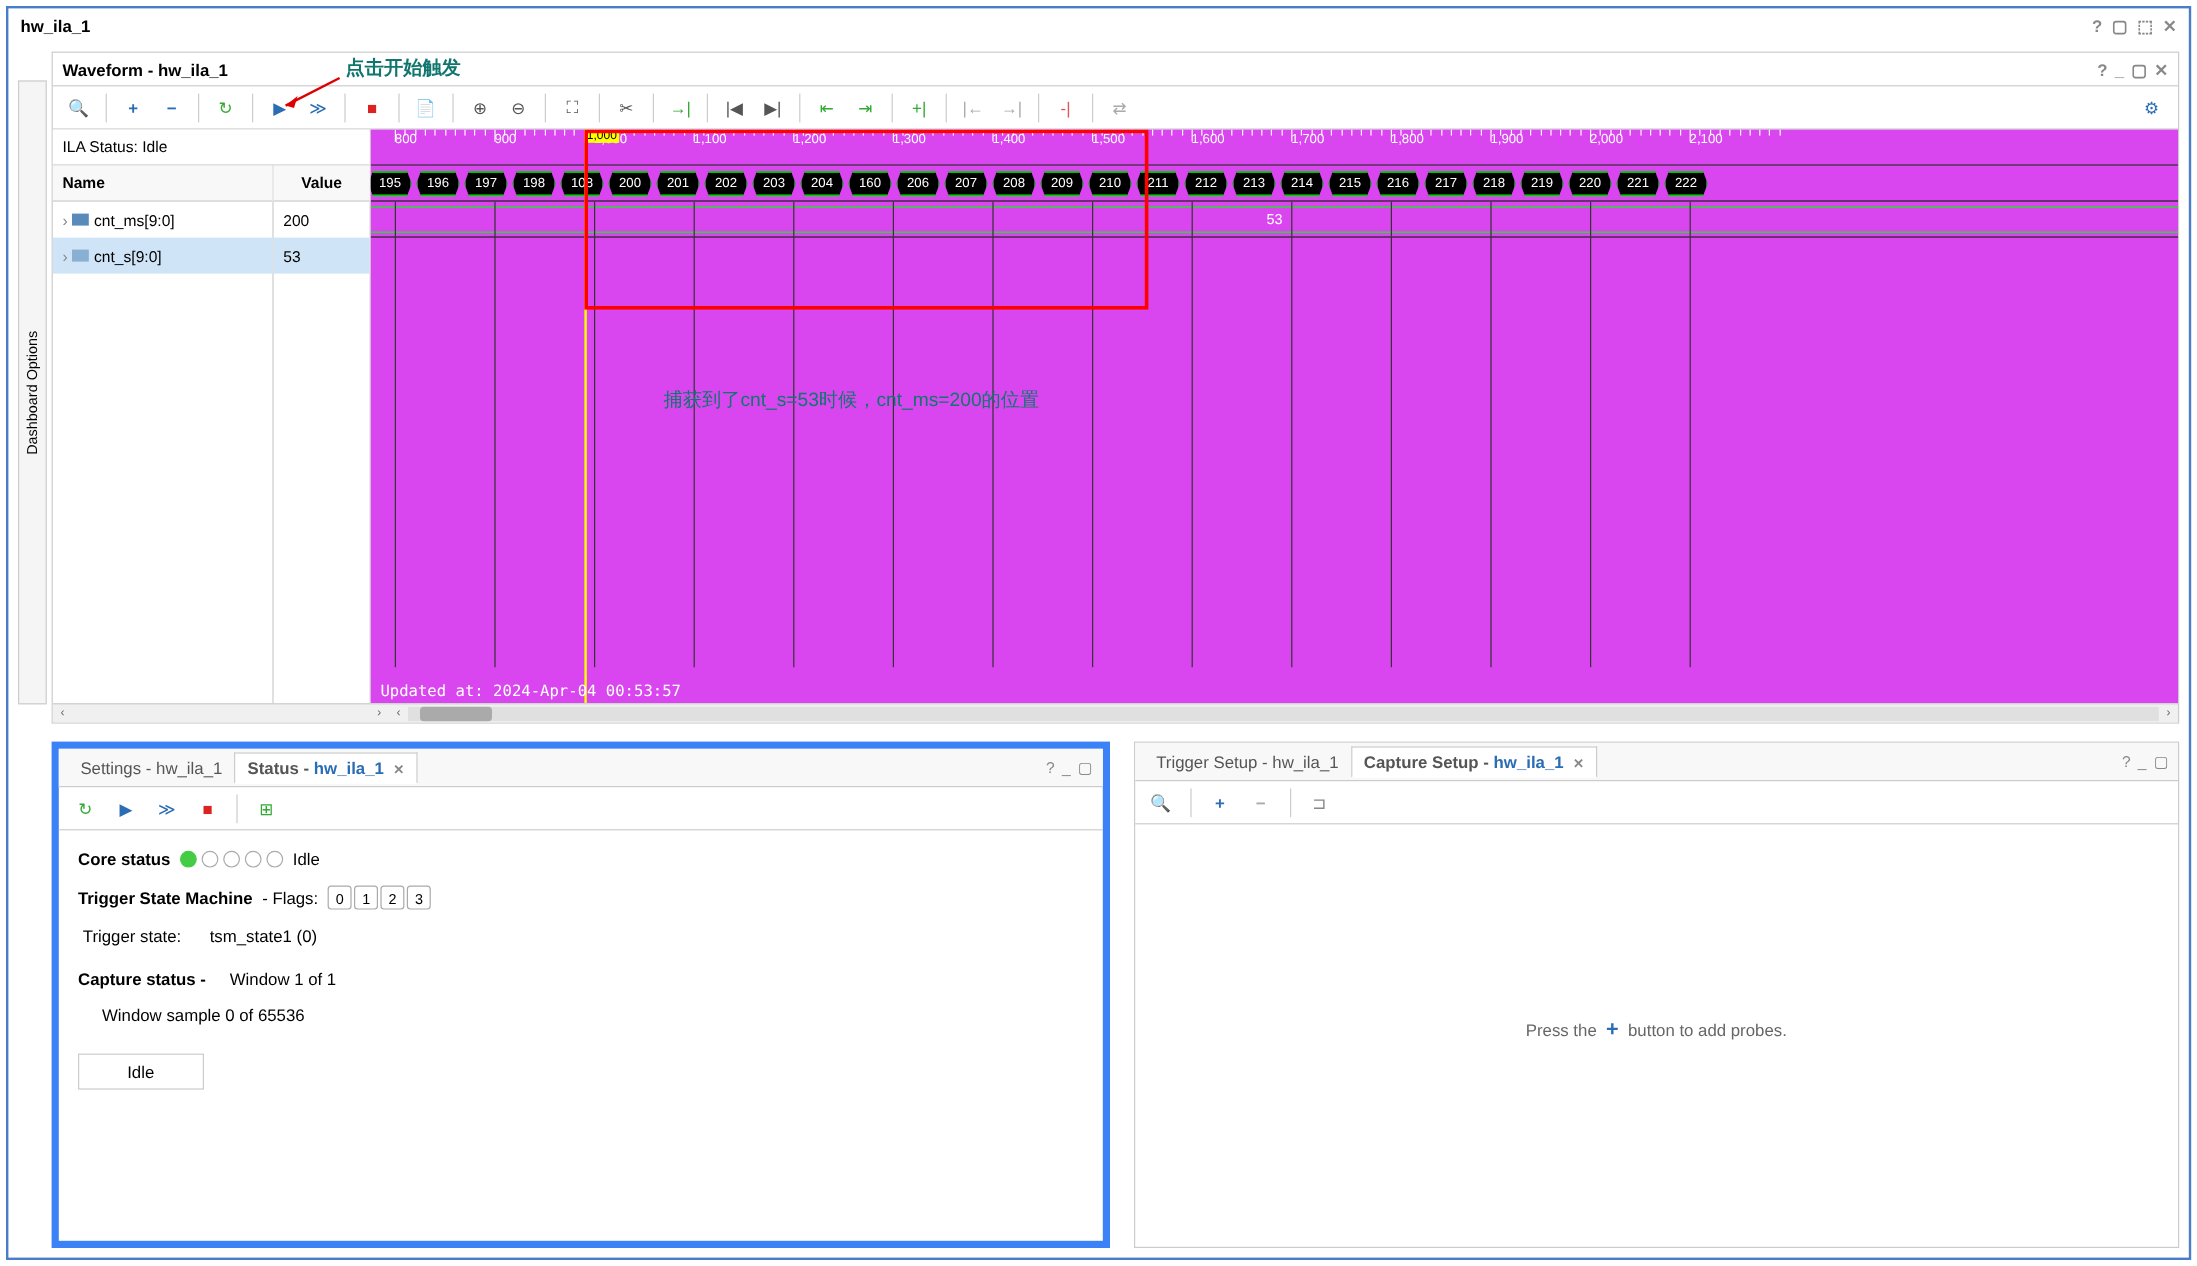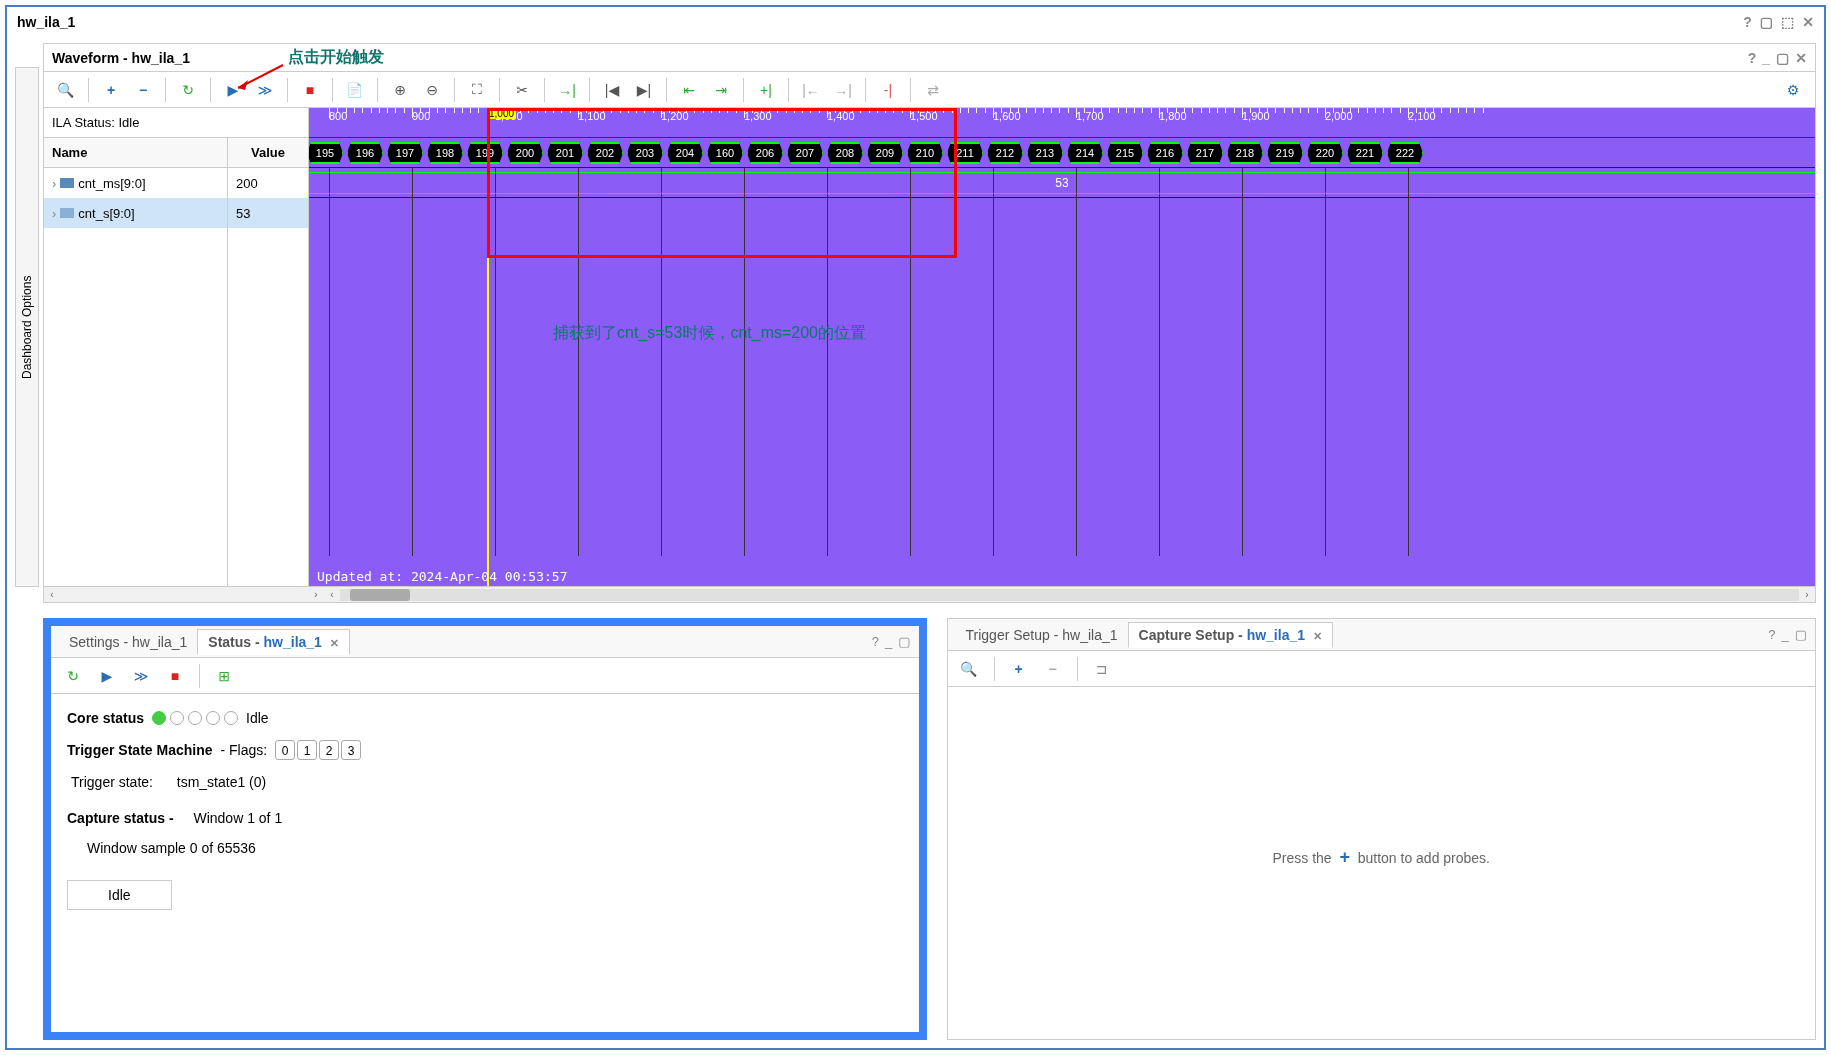--- a/index.html
+++ b/index.html
@@ -21,40 +21,40 @@
 .ila-status { height: 30px; border-bottom: 1px solid #ccc; display: flex; align-items: center; padding: 0 8px; font-size: 13px; background: #fff; }
 .signal-table { flex: 1; display: flex; }
 .signal-names { flex: 1; border-right: 1px solid #ccc; }
 .signal-values { width: 80px; }
 .tbl-header { height: 30px; border-bottom: 1px solid #ccc; display: flex; align-items: center; padding: 0 8px; font-weight: bold; font-size: 13px; background: #f8f8f8; }
 .tbl-center { justify-content: center; }
 .signal-row { height: 30px; display: flex; align-items: center; padding: 0 8px; font-size: 13px; }
 .signal-row .expand { color: #888; margin-right: 4px; }
 .signal-icon { width: 14px; height: 10px; background: #5a8aba; margin-right: 4px; }
 .selected-row { background: #cfe5f7; }
-.wave-area { flex: 1; background: #8b5cf6; position: relative; overflow: hidden; text-align: center; }
+.wave-area { flex: 1; background: #d946ef; position: relative; overflow: hidden; text-align: center; }
 .ruler { height: 30px; border-bottom: 1px solid #333; position: relative; color: #fff; font-size: 11px; }
 .ruler-tick { position: absolute; top: 2px; }
 .wave-row { height: 30px; position: relative; border-bottom: 1px solid #222; }
 .bus-segment { position: absolute; top: 4px; height: 22px; border: 1px solid #0f0; color: #fff; font-size: 11px; display: flex; align-items: center; justify-content: center; background: #000; }
 .bus-full { position: absolute; top: 4px; height: 22px; left: 0; right: 0; border-top: 1px solid #0f0; border-bottom: 1px solid #0f0; color: #fff; font-size: 12px; display: flex; align-items: center; justify-content: center; }
 .cursor-line { position: absolute; top: 0; bottom: 0; width: 2px; background: #ff0; }
 .cursor-label { position: absolute; top: 0; background: #ff0; color: #000; font-size: 10px; padding: 0 2px; }
 .red-box { position: absolute; border: 3px solid #f00; }
 .grid-line { position: absolute; top: 60px; bottom: 30px; width: 1px; background: #333; }
 .updated-text { position: absolute; bottom: 2px; left: 8px; color: #fff; font-size: 13px; font-family: monospace; }
 .annotation { position: absolute; color: #0f766e; font-size: 16px; }
 .arrow-svg { position: absolute; }
 .hscroll { position: absolute; bottom: 0; left: 0; right: 0; height: 16px; background: #f0f0f0; border-top: 1px solid #ccc; display: flex; align-items: center; }
 .scroll-arrow { width: 16px; height: 16px; display: flex; align-items: center; justify-content: center; color: #666; font-size: 10px; cursor: pointer; }
 .scroll-track { flex: 1; height: 12px; background: #e0e0e0; position: relative; }
 .scroll-thumb { position: absolute; height: 12px; background: #aaa; border-radius: 3px; }
 .bottom-panels { position: absolute; left: 0; top: 575px; right: 0; bottom: 0; display: flex; gap: 20px; }
 .panel { flex: 1; border: 1px solid #ccc; position: relative; }
-.panel-left { border: 8px solid #3b82f6; }
+.panel-left { border: 6px solid #3b82f6; }
 .panel-tabs { height: 32px; border-bottom: 1px solid #ccc; display: flex; align-items: center; padding: 0 8px; background: #f8f8f8; }
 .tab { padding: 4px 10px; cursor: pointer; font-size: 14px; color: #555; }
 .tab.active { font-weight: bold; background: #fff; border: 1px solid #ccc; border-bottom: 1px solid #fff; margin-bottom: -1px; }
 .tab-link { color: #2a6db5; }
 .tab-close { margin-left: 4px; color: #888; font-size: 11px; cursor: pointer; }
 .panel-controls { margin-left: auto; display: flex; gap: 6px; color: #888; font-size: 13px; }
 .panel-toolbar { height: 36px; border-bottom: 1px solid #ccc; display: flex; align-items: center; padding: 0 8px; gap: 6px; }
 .panel-body { padding: 16px; font-size: 14px; }
 .status-line { margin-bottom: 14px; display: flex; align-items: center; gap: 8px; }
 .status-dots { display: flex; gap: 4px; }
@@ -320,21 +320,21 @@
               <div class="tick" style="left: 1148.8px; height: 5px;"></div>
               <div class="tick" style="left: 1157.1px; height: 5px;"></div>
               <div class="tick" style="left: 1165.4px; height: 5px;"></div>
               <div class="tick" style="left: 1173.7px; height: 5px;"></div>
             </div>
           <div class="wave-row" id="bus1">
               <div class="bus-segment" style="left: -2px; width: 36px; clip-path: polygon(4px 0px, calc(100% - 4px) 0px, 100% 50%, calc(100% - 4px) 100%, 4px 100%, 0px 50%); border-left: none; border-right: none; background: linear-gradient(rgb(0, 0, 0), rgb(0, 0, 0)); box-shadow: rgb(0, 255, 0) 0px 0px 0px 1px inset;">195</div>
               <div class="bus-segment" style="left: 38px; width: 36px; clip-path: polygon(4px 0px, calc(100% - 4px) 0px, 100% 50%, calc(100% - 4px) 100%, 4px 100%, 0px 50%); border-left: none; border-right: none; background: linear-gradient(rgb(0, 0, 0), rgb(0, 0, 0)); box-shadow: rgb(0, 255, 0) 0px 0px 0px 1px inset;">196</div>
               <div class="bus-segment" style="left: 78px; width: 36px; clip-path: polygon(4px 0px, calc(100% - 4px) 0px, 100% 50%, calc(100% - 4px) 100%, 4px 100%, 0px 50%); border-left: none; border-right: none; background: linear-gradient(rgb(0, 0, 0), rgb(0, 0, 0)); box-shadow: rgb(0, 255, 0) 0px 0px 0px 1px inset;">197</div>
               <div class="bus-segment" style="left: 118px; width: 36px; clip-path: polygon(4px 0px, calc(100% - 4px) 0px, 100% 50%, calc(100% - 4px) 100%, 4px 100%, 0px 50%); border-left: none; border-right: none; background: linear-gradient(rgb(0, 0, 0), rgb(0, 0, 0)); box-shadow: rgb(0, 255, 0) 0px 0px 0px 1px inset;">198</div>
-              <div class="bus-segment" style="left: 158px; width: 36px; clip-path: polygon(4px 0px, calc(100% - 4px) 0px, 100% 50%, calc(100% - 4px) 100%, 4px 100%, 0px 50%); border-left: none; border-right: none; background: linear-gradient(rgb(0, 0, 0), rgb(0, 0, 0)); box-shadow: rgb(0, 255, 0) 0px 0px 0px 1px inset;">199</div>
+              <div class="bus-segment" style="left: 158px; width: 36px; clip-path: polygon(4px 0px, calc(100% - 4px) 0px, 100% 50%, calc(100% - 4px) 100%, 4px 100%, 0px 50%); border-left: none; border-right: none; background: linear-gradient(rgb(0, 0, 0), rgb(0, 0, 0)); box-shadow: rgb(0, 255, 0) 0px 0px 0px 1px inset;">108</div>
               <div class="bus-segment" style="left: 198px; width: 36px; clip-path: polygon(4px 0px, calc(100% - 4px) 0px, 100% 50%, calc(100% - 4px) 100%, 4px 100%, 0px 50%); border-left: none; border-right: none; background: linear-gradient(rgb(0, 0, 0), rgb(0, 0, 0)); box-shadow: rgb(0, 255, 0) 0px 0px 0px 1px inset;">200</div>
               <div class="bus-segment" style="left: 238px; width: 36px; clip-path: polygon(4px 0px, calc(100% - 4px) 0px, 100% 50%, calc(100% - 4px) 100%, 4px 100%, 0px 50%); border-left: none; border-right: none; background: linear-gradient(rgb(0, 0, 0), rgb(0, 0, 0)); box-shadow: rgb(0, 255, 0) 0px 0px 0px 1px inset;">201</div>
               <div class="bus-segment" style="left: 278px; width: 36px; clip-path: polygon(4px 0px, calc(100% - 4px) 0px, 100% 50%, calc(100% - 4px) 100%, 4px 100%, 0px 50%); border-left: none; border-right: none; background: linear-gradient(rgb(0, 0, 0), rgb(0, 0, 0)); box-shadow: rgb(0, 255, 0) 0px 0px 0px 1px inset;">202</div>
               <div class="bus-segment" style="left: 318px; width: 36px; clip-path: polygon(4px 0px, calc(100% - 4px) 0px, 100% 50%, calc(100% - 4px) 100%, 4px 100%, 0px 50%); border-left: none; border-right: none; background: linear-gradient(rgb(0, 0, 0), rgb(0, 0, 0)); box-shadow: rgb(0, 255, 0) 0px 0px 0px 1px inset;">203</div>
               <div class="bus-segment" style="left: 358px; width: 36px; clip-path: polygon(4px 0px, calc(100% - 4px) 0px, 100% 50%, calc(100% - 4px) 100%, 4px 100%, 0px 50%); border-left: none; border-right: none; background: linear-gradient(rgb(0, 0, 0), rgb(0, 0, 0)); box-shadow: rgb(0, 255, 0) 0px 0px 0px 1px inset;">204</div>
               <div class="bus-segment" style="left: 398px; width: 36px; clip-path: polygon(4px 0px, calc(100% - 4px) 0px, 100% 50%, calc(100% - 4px) 100%, 4px 100%, 0px 50%); border-left: none; border-right: none; background: linear-gradient(rgb(0, 0, 0), rgb(0, 0, 0)); box-shadow: rgb(0, 255, 0) 0px 0px 0px 1px inset;">160</div>
               <div class="bus-segment" style="left: 438px; width: 36px; clip-path: polygon(4px 0px, calc(100% - 4px) 0px, 100% 50%, calc(100% - 4px) 100%, 4px 100%, 0px 50%); border-left: none; border-right: none; background: linear-gradient(rgb(0, 0, 0), rgb(0, 0, 0)); box-shadow: rgb(0, 255, 0) 0px 0px 0px 1px inset;">206</div>
               <div class="bus-segment" style="left: 478px; width: 36px; clip-path: polygon(4px 0px, calc(100% - 4px) 0px, 100% 50%, calc(100% - 4px) 100%, 4px 100%, 0px 50%); border-left: none; border-right: none; background: linear-gradient(rgb(0, 0, 0), rgb(0, 0, 0)); box-shadow: rgb(0, 255, 0) 0px 0px 0px 1px inset;">207</div>
               <div class="bus-segment" style="left: 518px; width: 36px; clip-path: polygon(4px 0px, calc(100% - 4px) 0px, 100% 50%, calc(100% - 4px) 100%, 4px 100%, 0px 50%); border-left: none; border-right: none; background: linear-gradient(rgb(0, 0, 0), rgb(0, 0, 0)); box-shadow: rgb(0, 255, 0) 0px 0px 0px 1px inset;">208</div>
               <div class="bus-segment" style="left: 558px; width: 36px; clip-path: polygon(4px 0px, calc(100% - 4px) 0px, 100% 50%, calc(100% - 4px) 100%, 4px 100%, 0px 50%); border-left: none; border-right: none; background: linear-gradient(rgb(0, 0, 0), rgb(0, 0, 0)); box-shadow: rgb(0, 255, 0) 0px 0px 0px 1px inset;">209</div>

